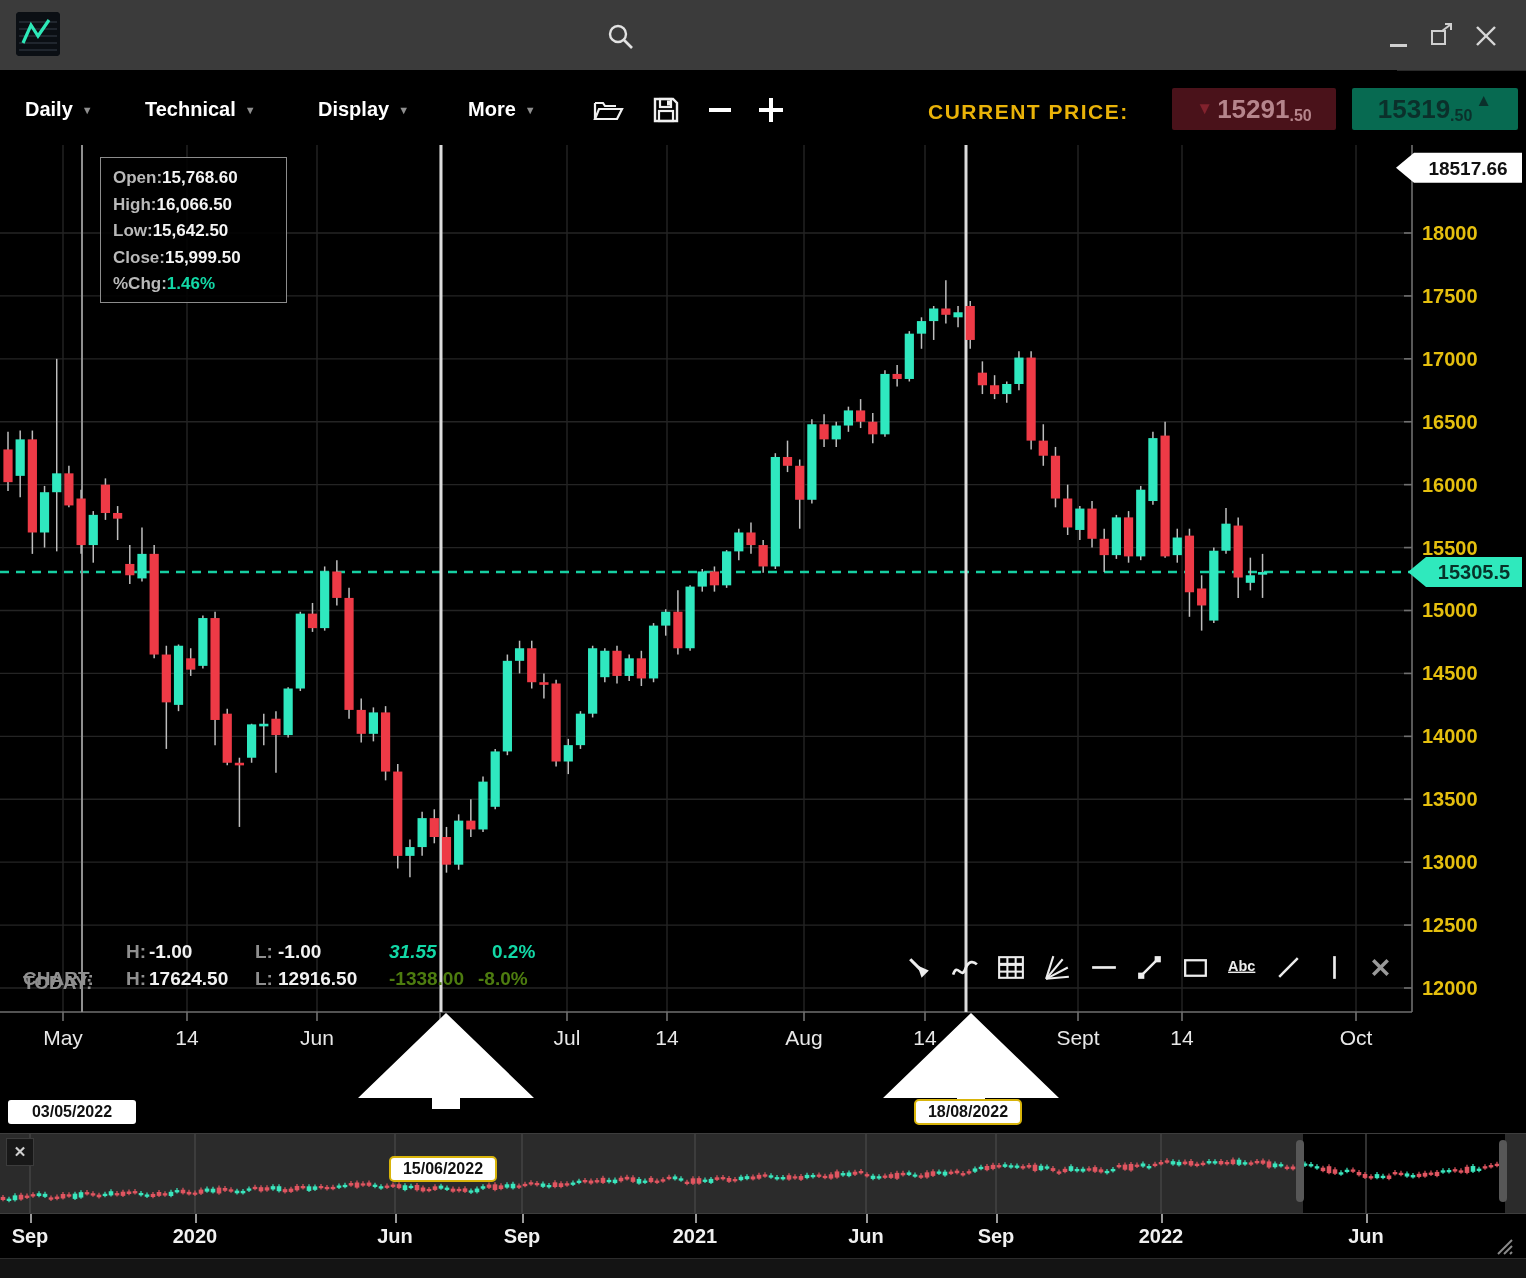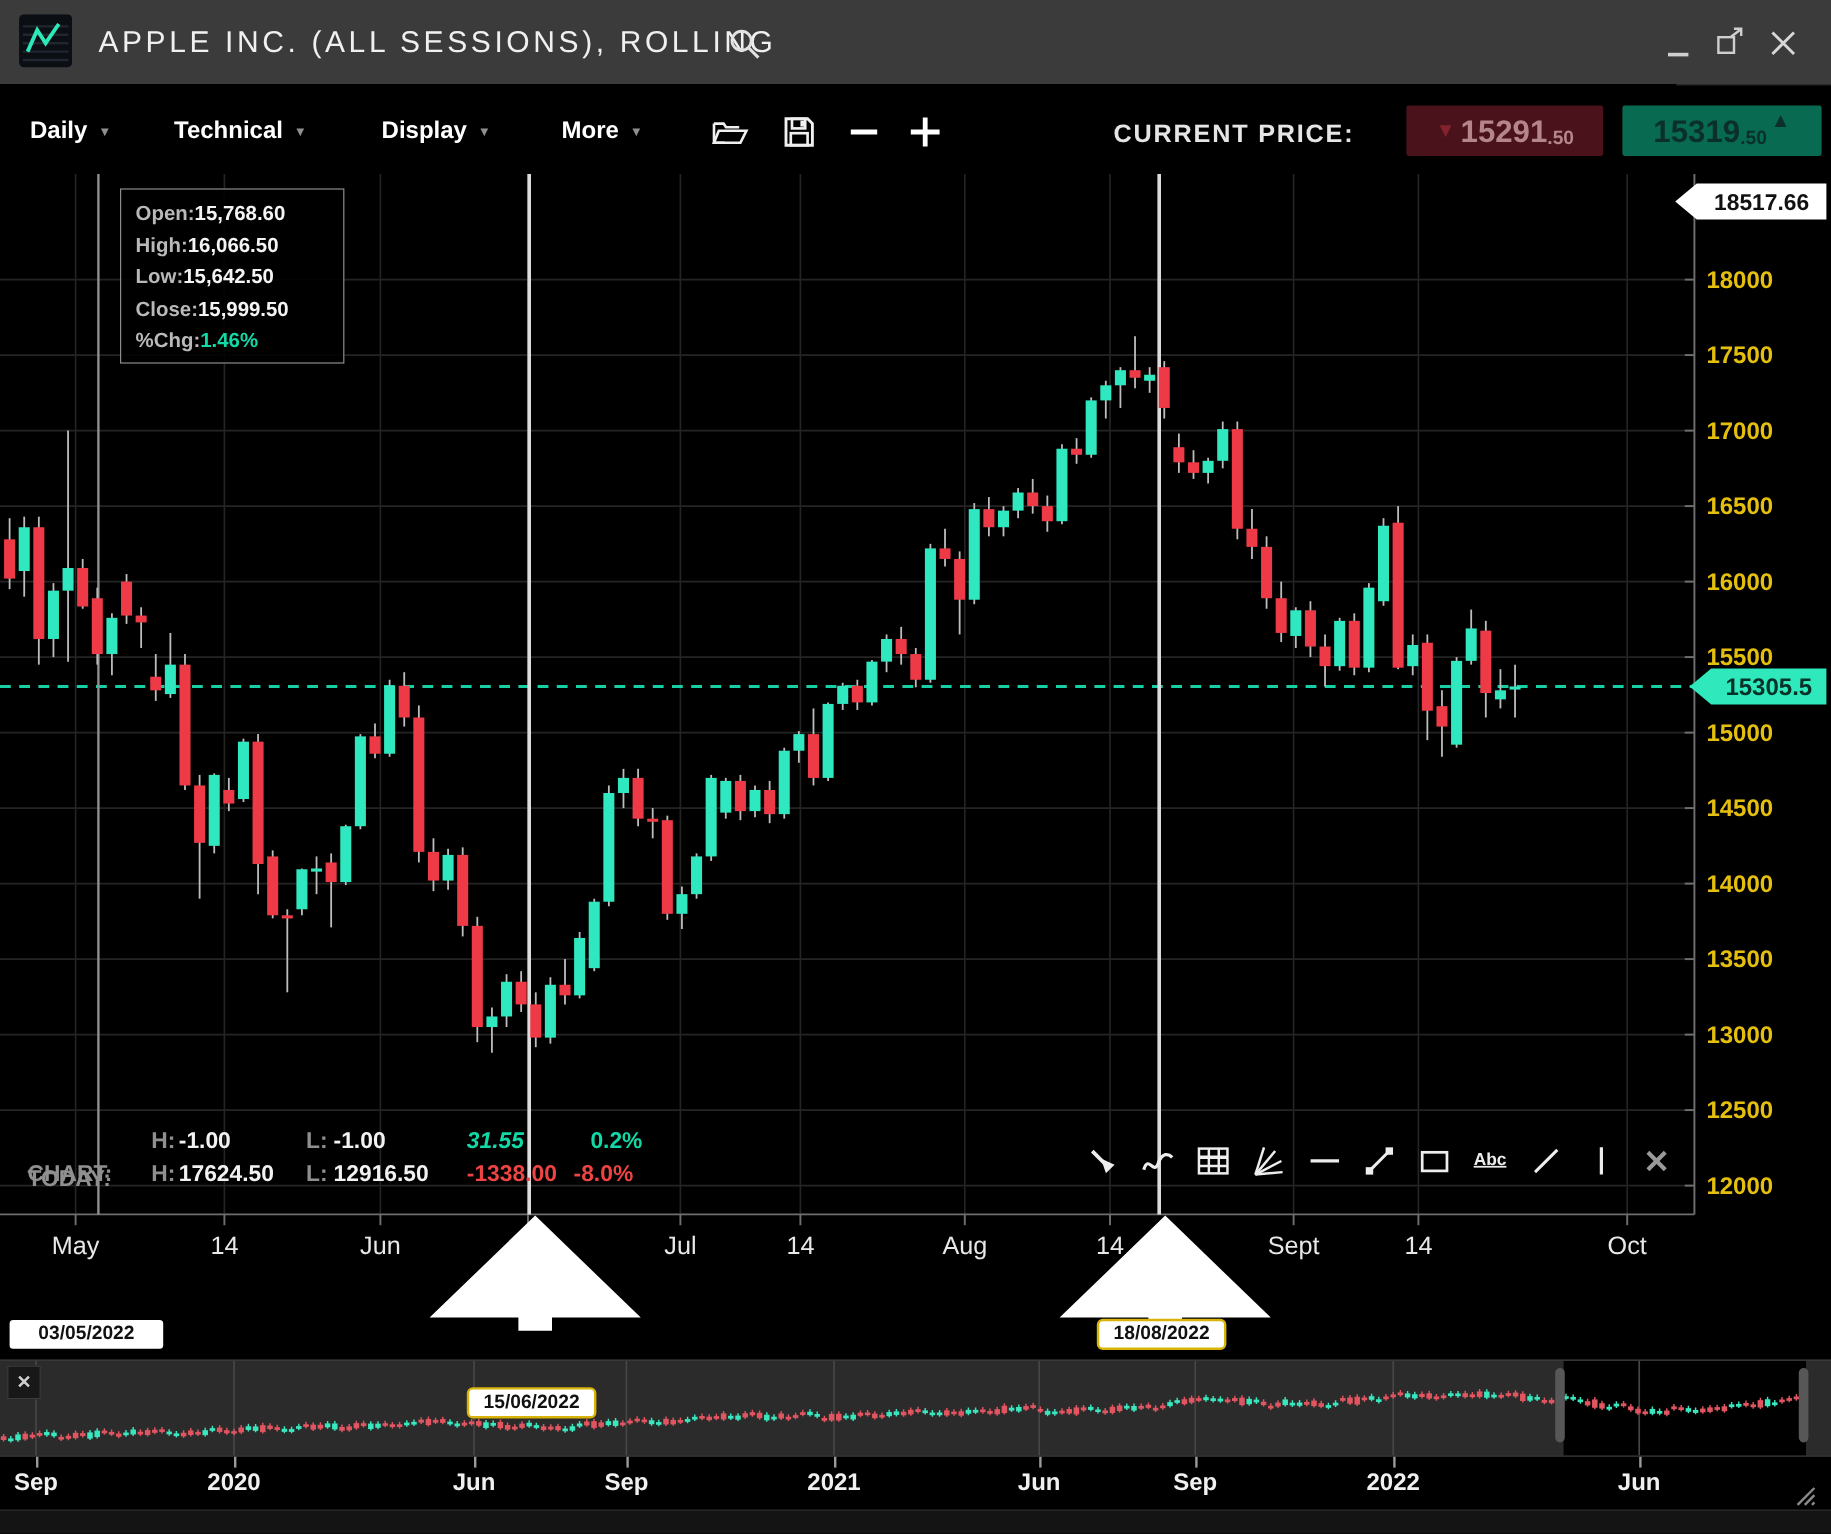--- a/index.html
+++ b/index.html
@@ -9,21 +9,21 @@
   .titlebar{position:absolute;left:0;top:0;width:1526px;height:70px;background:#3b3b3b;border-bottom:1px solid #2a2a2a;}
   .app-icon{position:absolute;left:16px;top:12px;width:44px;height:44px;border-radius:4px;background:#0b0f14;overflow:hidden;}
   .win-title{position:absolute;left:82px;top:21px;font-size:25px;font-weight:500;letter-spacing:3px;color:#f0f0f0;white-space:nowrap;}
   .search-ic{position:absolute;left:606px;top:22px;width:30px;height:30px;}
   .winbtn{position:absolute;cursor:default;}
   
   .toolbar{position:absolute;left:0;top:70px;width:1397px;height:75px;background:#000;}
   .menu-item{position:absolute;top:28px;font-size:20px;font-weight:bold;color:#fff;white-space:nowrap;}
   .menu-item .caret{font-size:11px;color:#8f8f8f;margin-left:9px;vertical-align:2px;}
   .tb-ic{position:absolute;top:24px;width:32px;height:32px;}
-  .curprice{position:absolute;left:928px;top:30px;font-size:21px;font-weight:bold;letter-spacing:1.5px;color:#e5e5e5;}
+  .curprice{position:absolute;left:928px;top:30px;font-size:21px;font-weight:bold;letter-spacing:1.5px;color:#eab308;}
   .badge{position:absolute;top:18px;height:42px;display:flex;align-items:center;justify-content:center;border-radius:2px;}
   .badge .val{font-size:26px;font-weight:bold;}
   .badge .dec{font-size:16px;font-weight:bold;align-self:flex-end;margin-bottom:5px;}
   .badge-down{left:1172px;width:164px;background:#4a121a;}
   .badge-down .val,.badge-down .dec{color:#b5858c;}
   .badge-down .arr{color:#82222d;font-size:17px;margin-right:4px;}
   .badge-up{left:1352px;width:166px;background:#076a51;}
   .badge-up .val,.badge-up .dec{color:#0b302b;}
   .badge-up .arr{color:#0b302b;font-size:17px;margin-left:3px;align-self:flex-start;margin-top:3px;}
   
@@ -31,21 +31,21 @@
   .ohlc-box{position:absolute;left:100px;top:157px;width:187px;height:146px;border:1px solid #8c8c8c;
             background:rgba(0,0,0,.88);box-sizing:border-box;padding:7px 12px 0 12px;z-index:5;}
   .ohlc-row{display:flex;height:26.5px;align-items:center;font-size:17px;}
   .ohlc-row .lb{color:#b9b9b9;font-weight:bold;}
   .ohlc-row .vl{color:#f4f4f4;font-weight:bold;}
   .ohlc-row .vl.pos{color:#12d8a6;}
   .statusbar span{position:absolute;font-size:19px;font-weight:bold;white-space:nowrap;}
   .st-lb{color:#8f8f8f;}
   .st-vl{color:#f2f2f2;}
   .st-pos{color:#12d8a6;}
-  .st-neg{color:#ef4444;}
+  .st-neg{color:#4d7c0f;}
   .drawbar{position:absolute;left:903px;top:948px;width:494px;height:40px;display:flex;
            justify-content:space-between;align-items:center;z-index:6;}
   .drawbar .tool{width:32px;height:32px;display:flex;align-items:center;justify-content:center;}
   .pill{position:absolute;height:24px;background:#fff;color:#111;font-size:16px;font-weight:bold;
         display:flex;align-items:center;justify-content:center;border-radius:3px;z-index:7;white-space:nowrap;}
   .pill.bordered{border:2px solid #d8b40a;border-radius:5px;height:22px;}
   
   .nav-wrap{position:absolute;left:0;top:1133px;width:1526px;height:79px;background:#2b2b2b;
             border-top:1px solid #3d3d3d;border-bottom:1px solid #3d3d3d;}
   #nav-svg{position:absolute;left:0;top:0;}
@@ -68,21 +68,20 @@
       <g stroke="#20262e" stroke-width="2">
         <line x1="3" y1="10" x2="41" y2="10"></line>
           <line x1="3" y1="17" x2="41" y2="17"></line>
         <line x1="3" y1="24" x2="41" y2="24"></line>
           <line x1="3" y1="31" x2="41" y2="31"></line>
         <line x1="3" y1="38" x2="41" y2="38"></line>
       </g>
       <polyline points="7,31 15,13 22,24 33,8" fill="none" stroke="#2de8b8" stroke-width="3.2"></polyline>
     </svg>
   </div>
-  <div class="win-title">APPLE INC. (ALL SESSIONS), ROLLING</div>
   <div class="search-ic">
     <svg width="30" height="30">
         <circle cx="12" cy="12" r="8" fill="none" stroke="#e2e2e2" stroke-width="2.4"></circle>
     <line x1="18" y1="18" x2="26" y2="26" stroke="#e2e2e2" stroke-width="2.6"></line>
       </svg>
   </div>
   <div class="winbtn" style="left:1390px;top:44px;">
     <div style="width:17px;height:3px;background:#d0d0d0;"></div>
   </div>
   <div class="winbtn" style="left:1428px;top:22px;">

